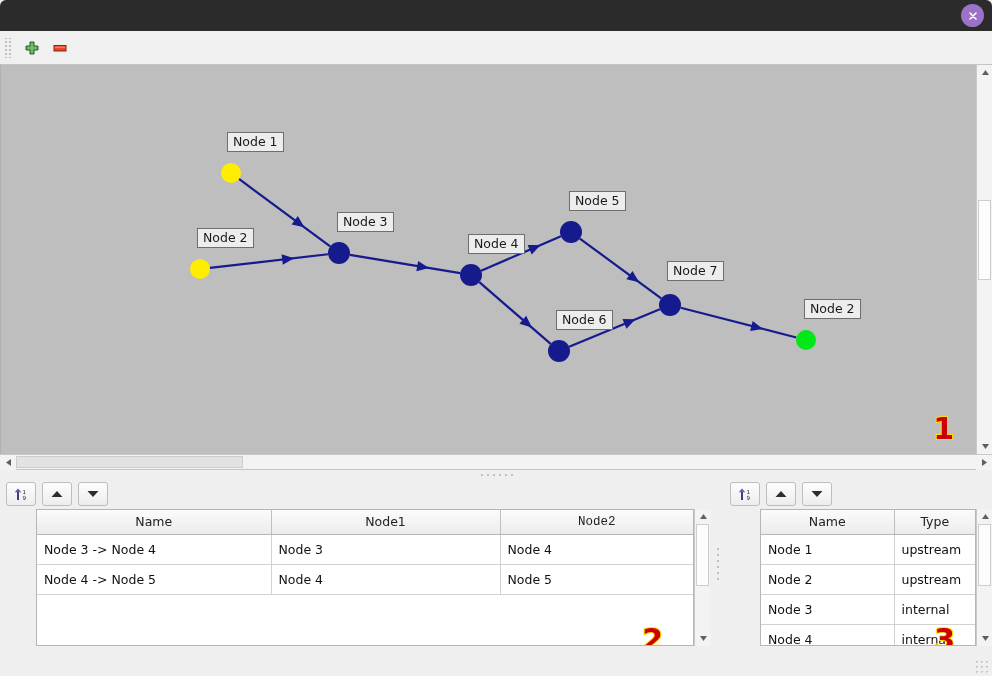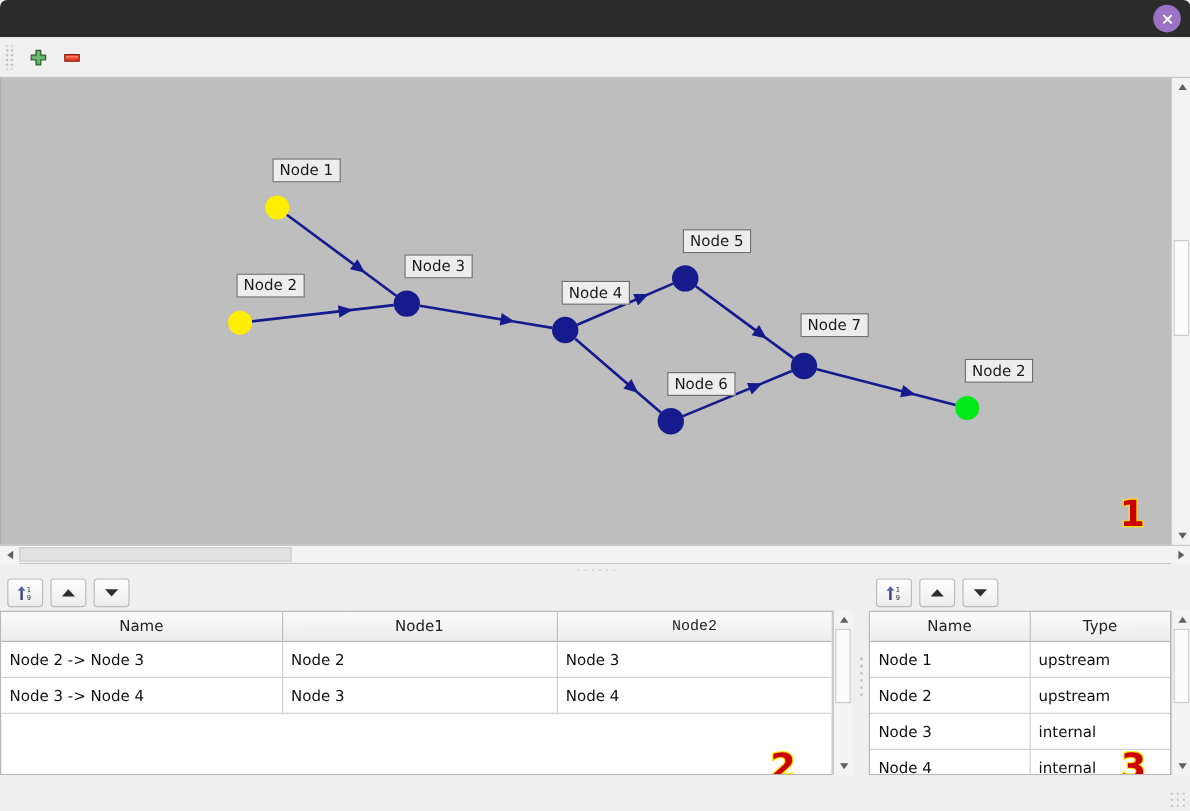--- a/index.html
+++ b/index.html
@@ -192,20 +192,21 @@
     border-radius: 3px;
     display: flex; align-items: center; justify-content: center;
     cursor: pointer;
   }
 
   .tablewrap {
     flex: 1 1 auto;
     display: flex; flex-direction: row;
     min-height: 0;
     margin: 0 0 0 0;
+    padding-left: 36px;
   }
   .tablebox {
     flex: 1 1 auto;
     min-width: 0;
     overflow: hidden;
     background: #ffffff;
     border: 1px solid #b6b6b6;
     position: relative;
   }
   table.grid {
@@ -395,28 +396,28 @@
           <table class="grid">
             <thead>
               <tr id="reaches-head">
                   <th style="width: 234px;">Name</th>
                   <th style="width: 229px;">Node1</th>
                   <th style="width: auto; font-family: Liberation Mono, monospace;">Node2</th>
                 </tr>
             </thead>
             <tbody id="reaches-body">
                 <tr>
-                  <td>Node 2 -&gt; Node 3</td>
-                  <td>Node 2</td>
-                  <td>Node 3</td>
-                </tr>
-                <tr>
                   <td>Node 3 -&gt; Node 4</td>
                   <td>Node 3</td>
                   <td>Node 4</td>
+                </tr>
+                <tr>
+                  <td>Node 4 -&gt; Node 5</td>
+                  <td>Node 4</td>
+                  <td>Node 5</td>
                 </tr>
               </tbody>
           </table>
           <div class="annot-table" style="right:30px; top:112px;">2</div>
         </div>
         <div class="vscroll">
           <div class="sb-arrow">
             <svg width="9" height="7" viewBox="0 0 9 7">
                 <path d="M4.5 1 L8 6 L1 6 Z" fill="#606060"></path>
               </svg>

